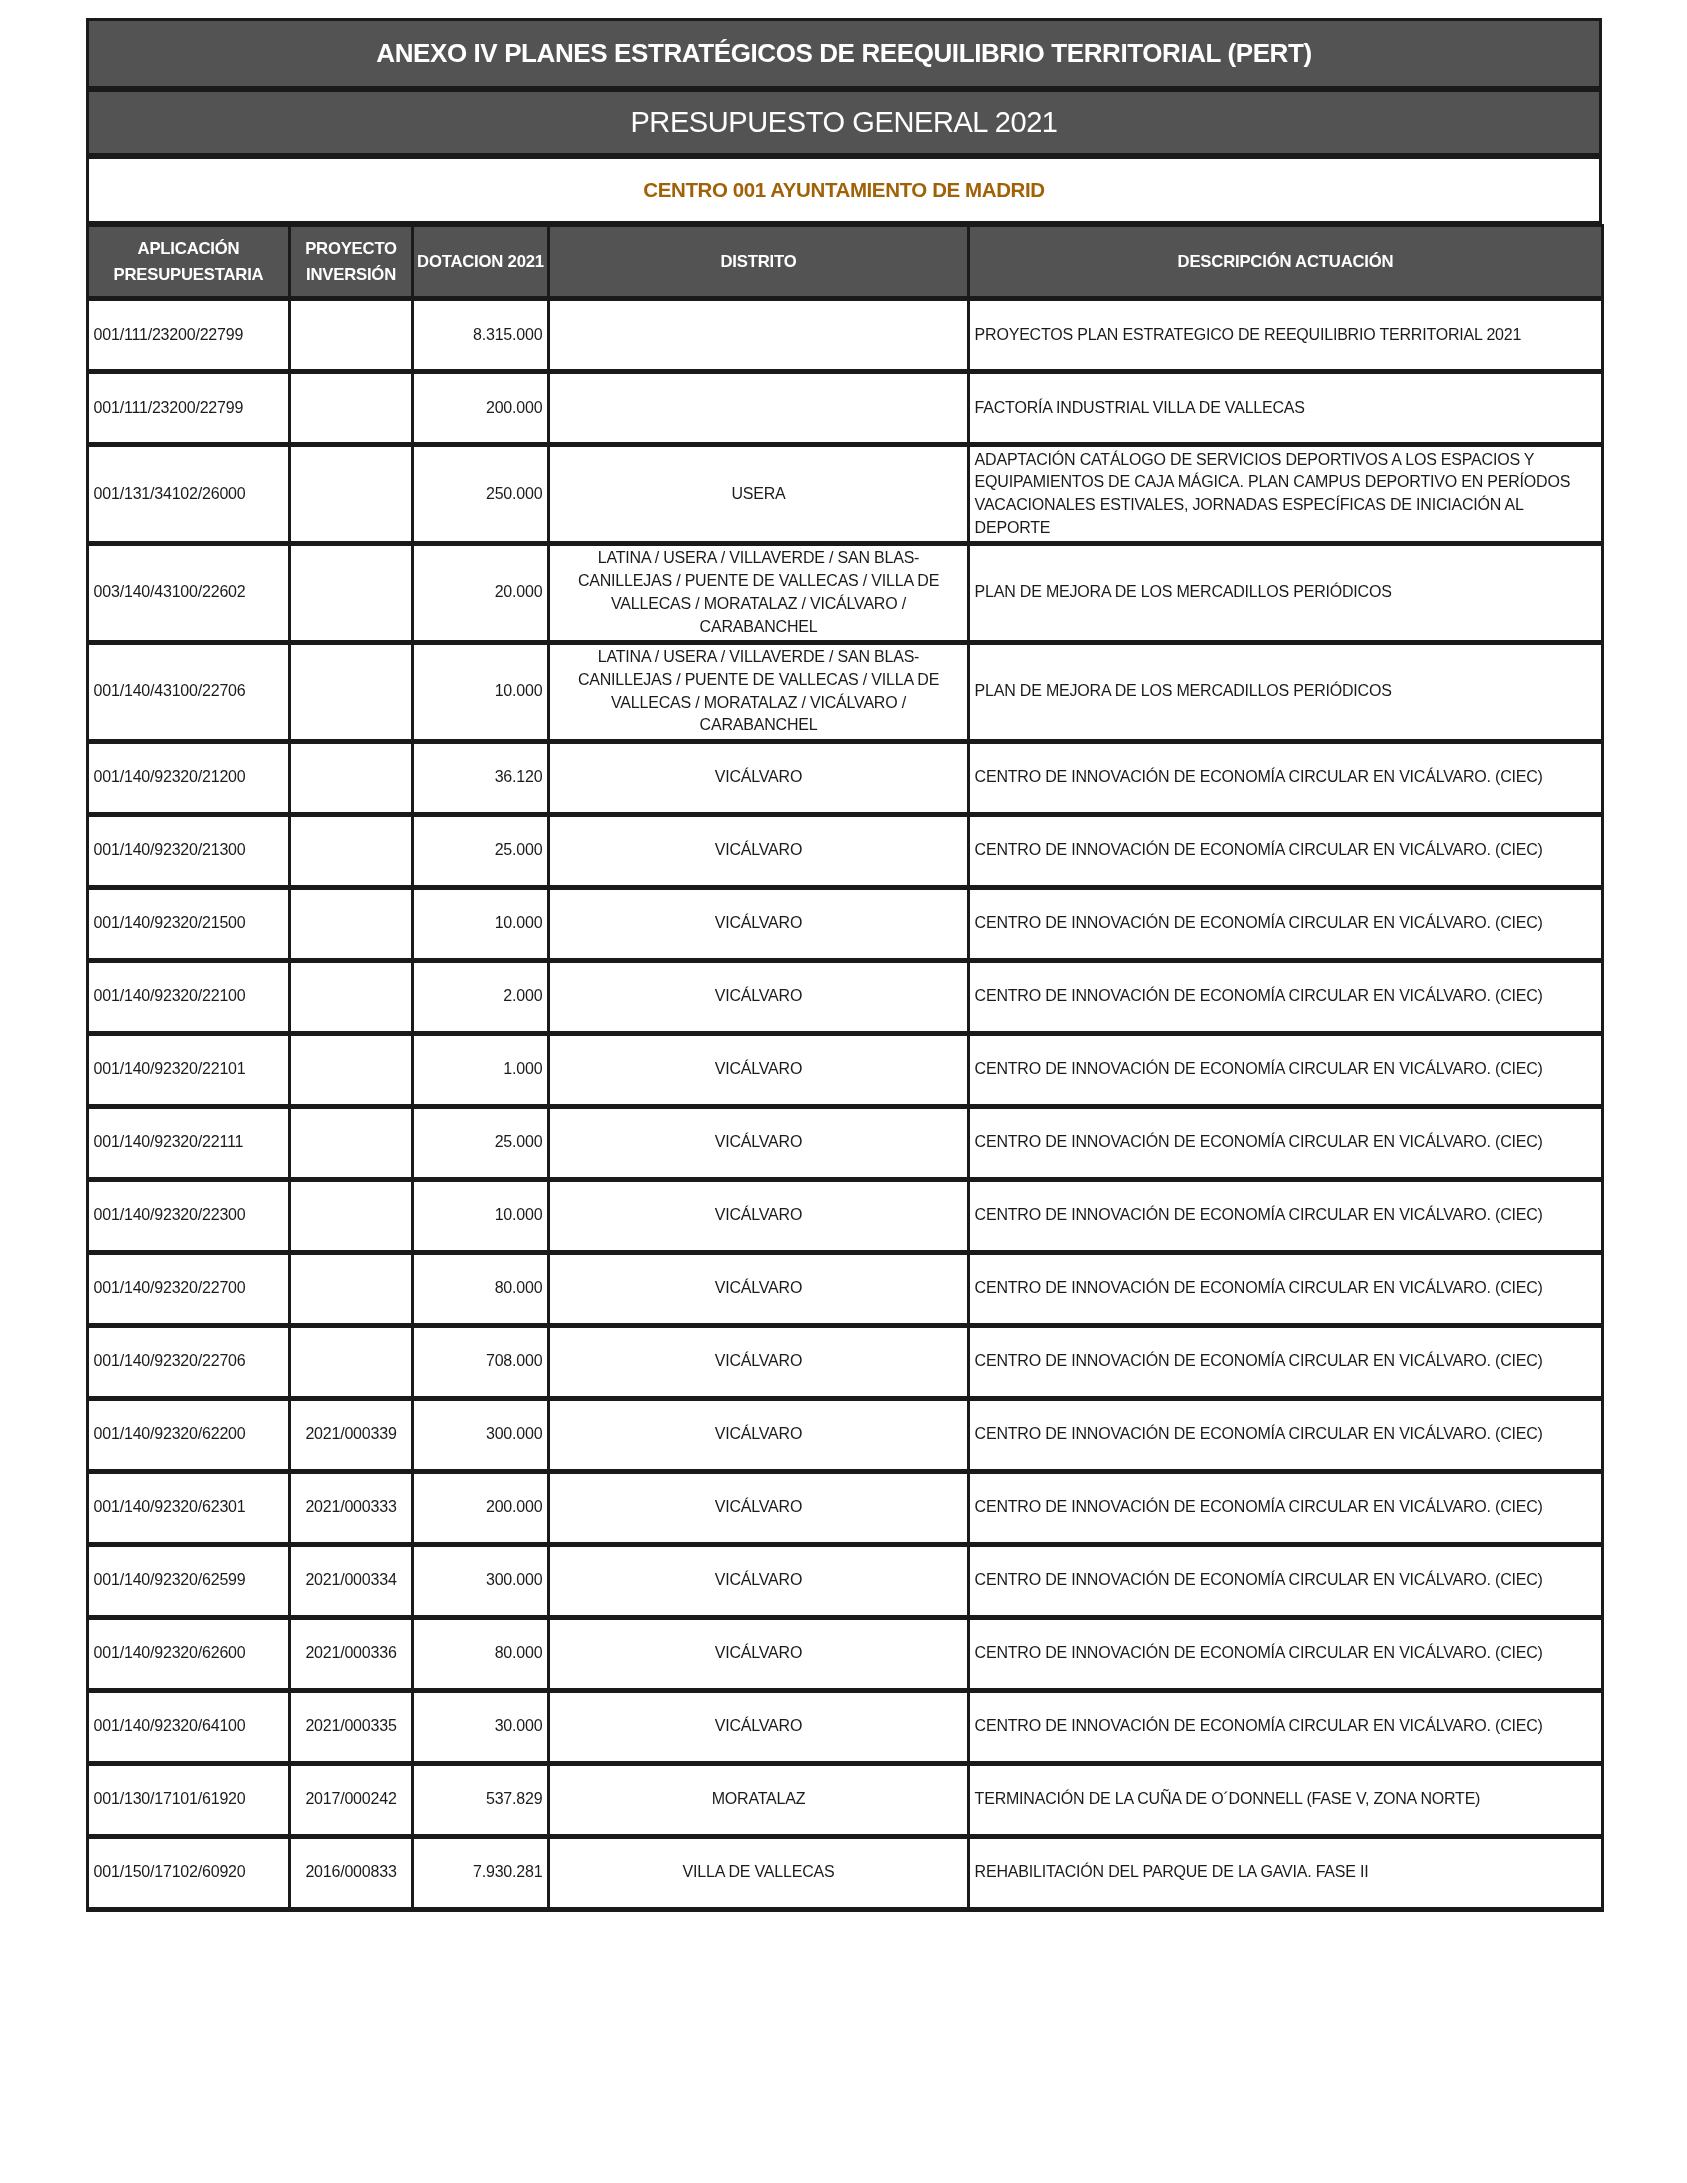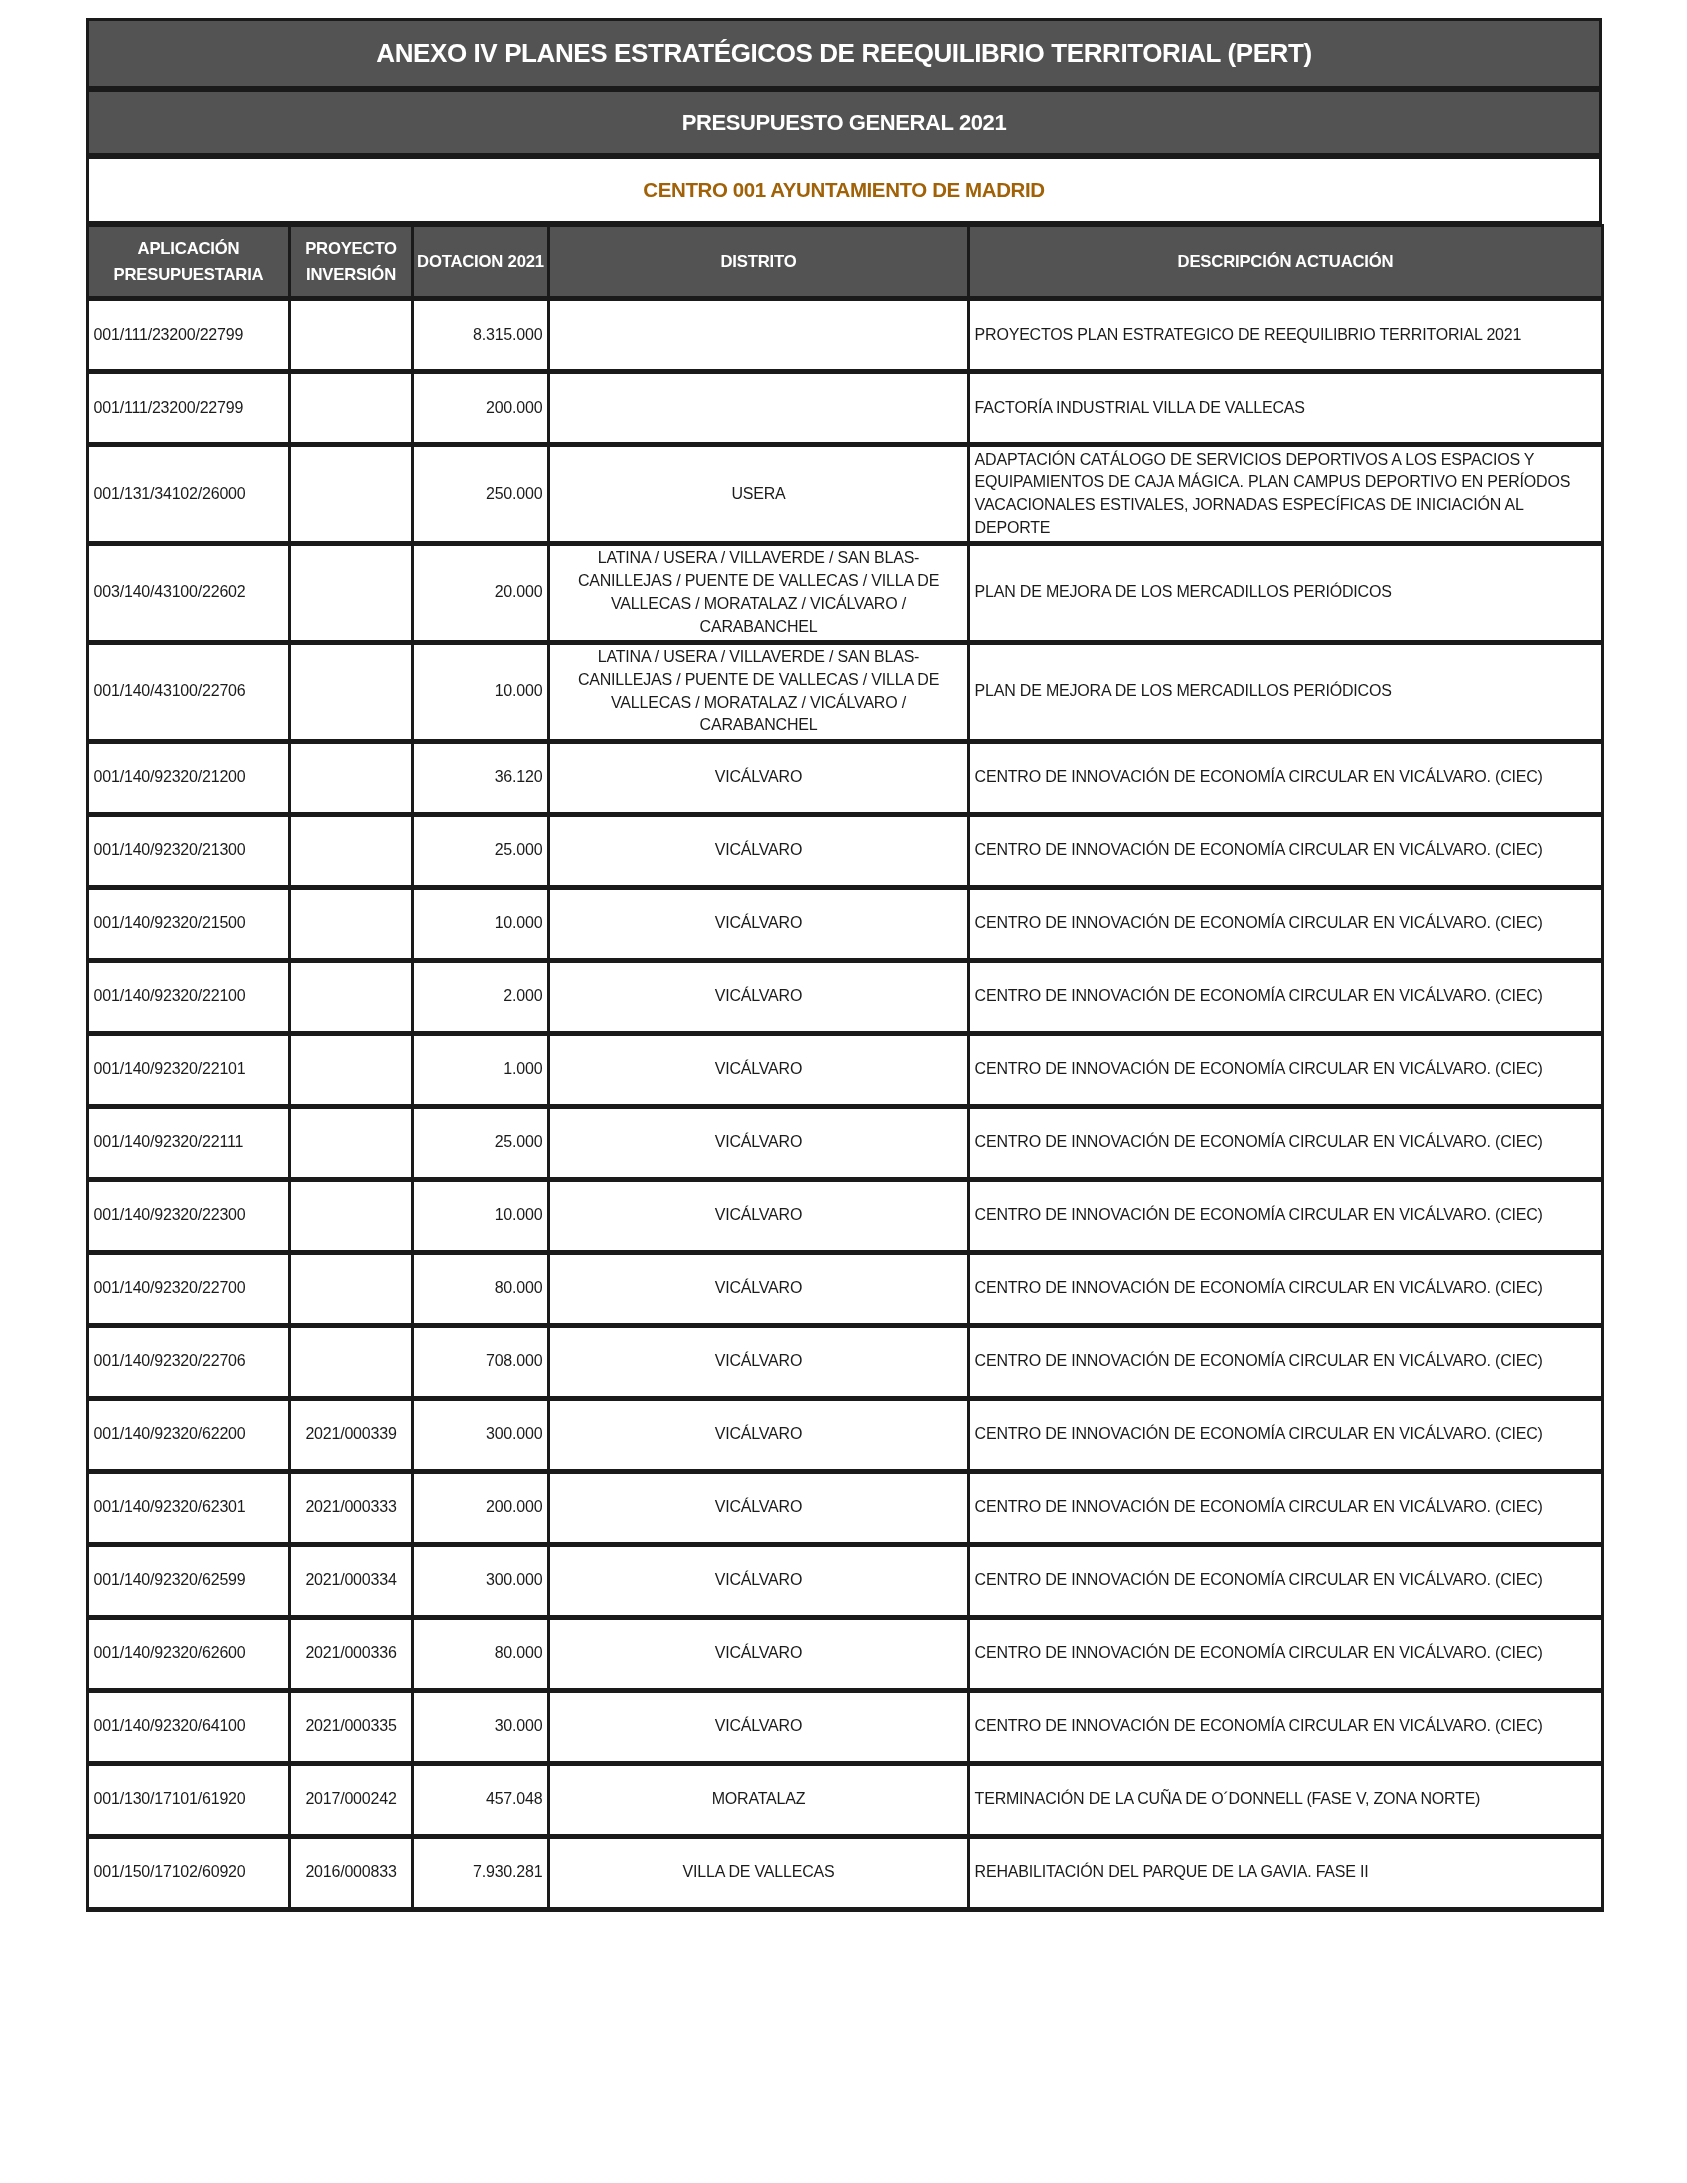--- a/index.html
+++ b/index.html
@@ -11,21 +11,21 @@
   }
   .sheet{position:absolute;left:86px;top:18px;width:1516px;}
   .band{
     box-sizing:border-box;border:3px solid #1a1a1a;
     display:flex;align-items:center;justify-content:center;
     text-align:right;letter-spacing:-0.4px;
   }
   .band-dark{background:#535353;color:#ffffff;}
   .band-light{background:#ffffff;color:#a16207;}
   .band-title{height:71px;font-size:26px;font-weight:bold;}
-  .band-subtitle{height:67px;font-size:22px;font-weight:bold;}
+  .band-subtitle{height:67px;font-size:29px;font-weight:normal;}
   .band-center{height:68px;font-size:20.5px;font-weight:bold;}
   table.budget{
     border-collapse:collapse;width:100%;
     table-layout:fixed;
     border:3.8px solid #1a1a1a;
   }
   table.budget col.c1{width:202px;}
   table.budget col.c2{width:123px;}
   table.budget col.c3{width:136px;}
   table.budget col.c4{width:420px;}
@@ -240,21 +240,21 @@
     <td class="c-apl">001/140/92320/64100</td>
     <td class="c-pro">2021/000335</td>
     <td class="c-dot">30.000</td>
     <td class="c-dis">VICÁLVARO</td>
     <td class="c-des">CENTRO DE INNOVACIÓN DE ECONOMÍA CIRCULAR EN VICÁLVARO. (CIEC)</td>
   </tr>
 
   <tr>
     <td class="c-apl">001/130/17101/61920</td>
     <td class="c-pro">2017/000242</td>
-    <td class="c-dot">457.048</td>
+    <td class="c-dot">537.829</td>
     <td class="c-dis">MORATALAZ</td>
     <td class="c-des">TERMINACIÓN DE LA CUÑA DE O´DONNELL (FASE V, ZONA NORTE)</td>
   </tr>
 
   <tr>
     <td class="c-apl">001/150/17102/60920</td>
     <td class="c-pro">2016/000833</td>
     <td class="c-dot">7.930.281</td>
     <td class="c-dis">VILLA DE VALLECAS</td>
     <td class="c-des">REHABILITACIÓN DEL PARQUE DE LA GAVIA. FASE II</td>

